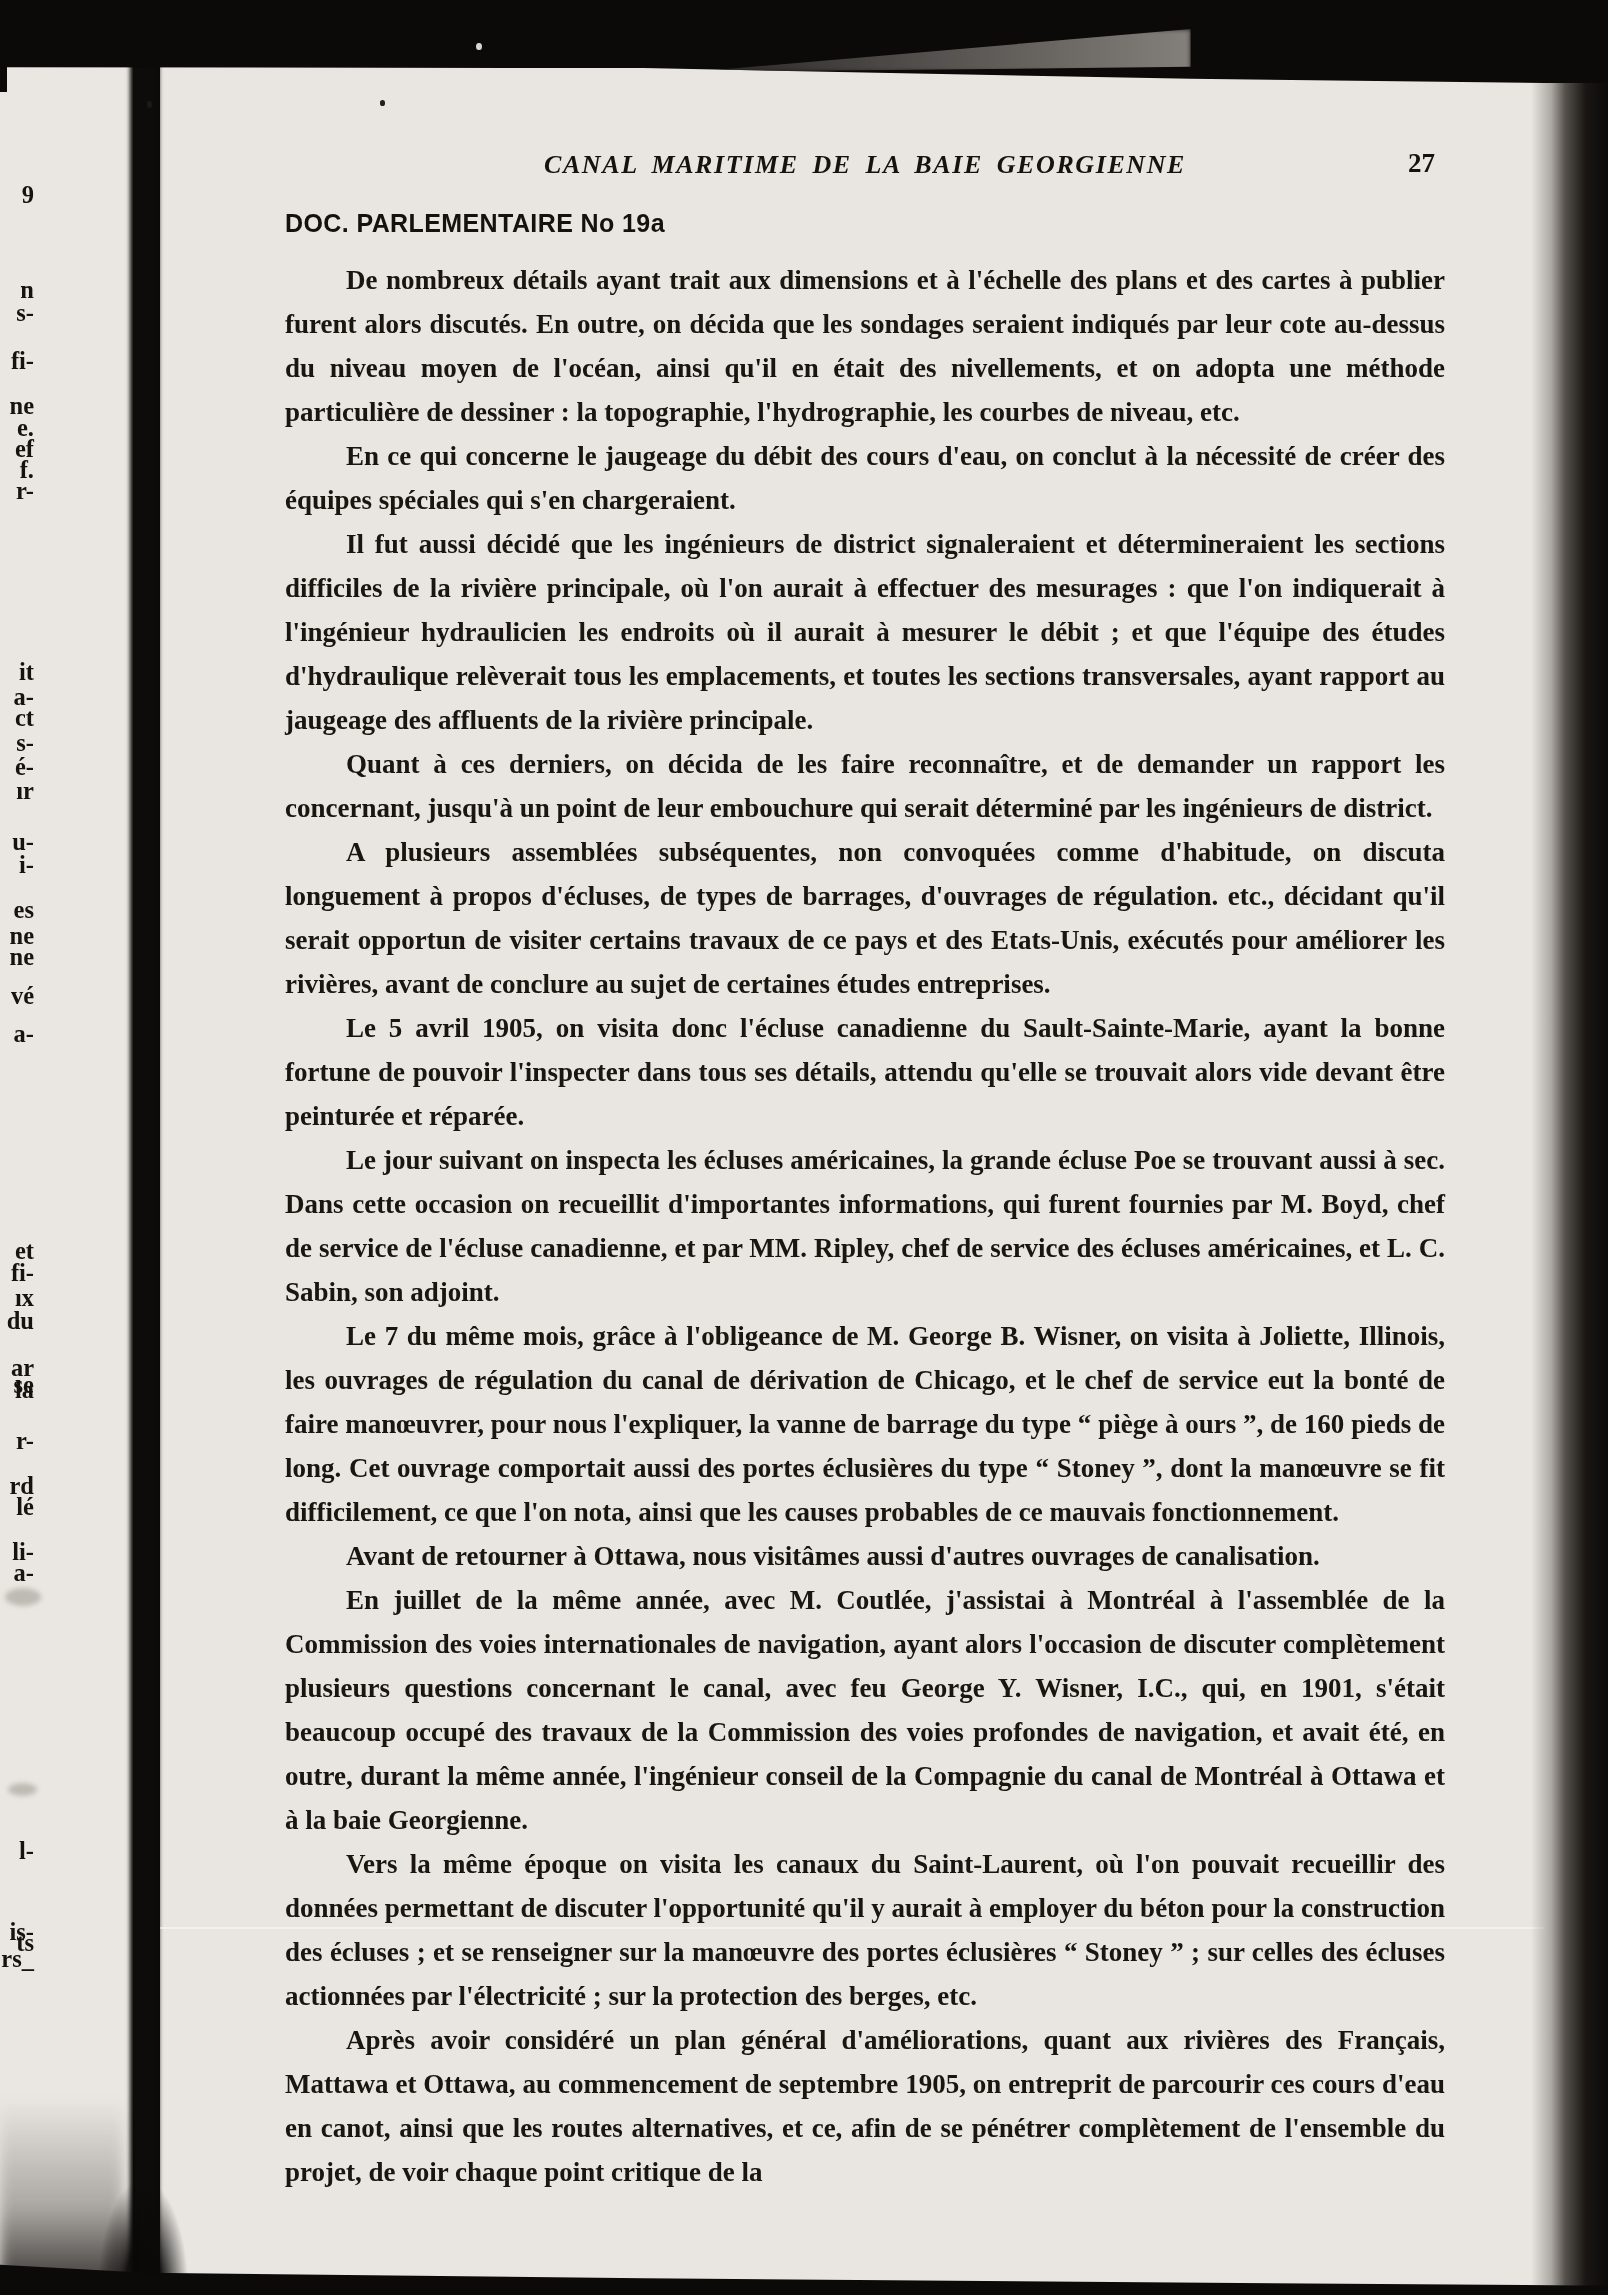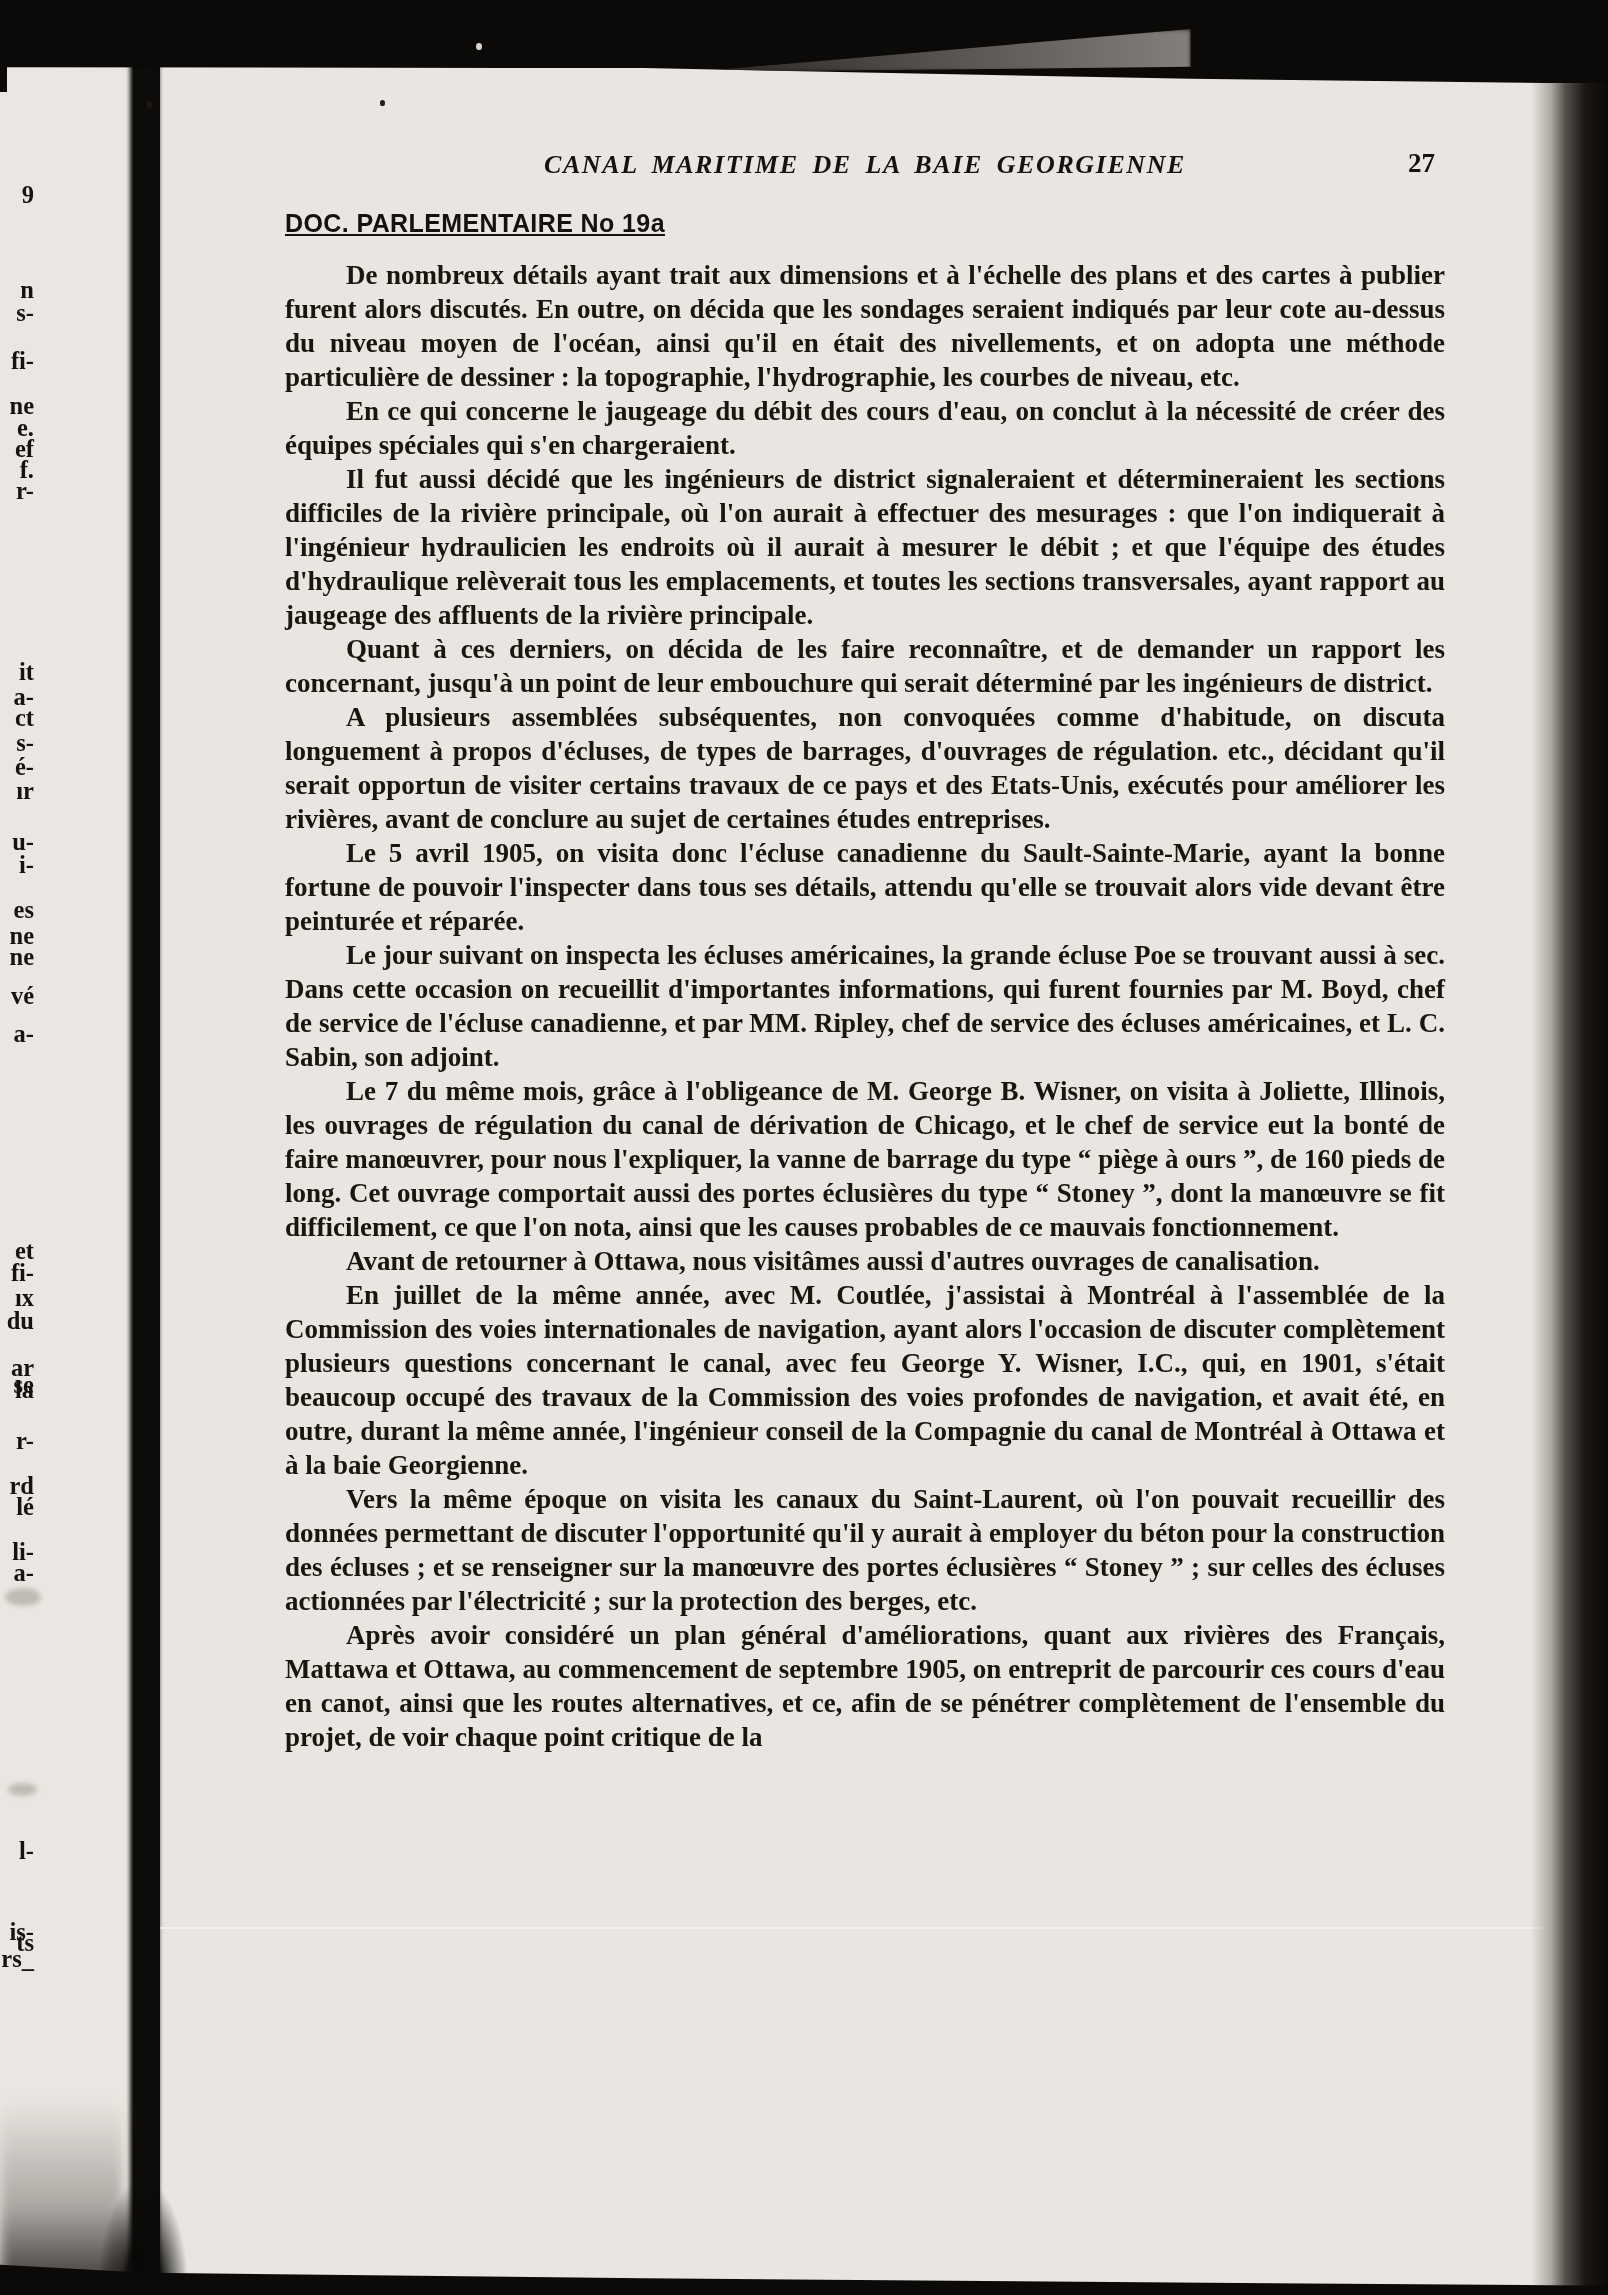--- a/index.html
+++ b/index.html
@@ -46,22 +46,22 @@
   .fragment{position:absolute;right:99px;transform:translateY(-50%);line-height:1;
           font-weight:bold;font-size:24.5px;color:#17120d;white-space:nowrap;z-index:1;}
 
   
   .running-header{position:absolute;left:125px;top:150px;width:1160px;height:34px;}
   .header-title{display:block;text-align:center;font-style:italic;font-weight:bold;font-size:26px;
           letter-spacing:1.6px;word-spacing:5.7px;color:#17120d;}
   .page-number{position:absolute;right:10px;top:-1.6px;font-weight:bold;font-size:27px;color:#15110c;
           font-style:normal;}
   .doc-label{position:absolute;left:125px;top:209px;font-family:"Liberation Sans",sans-serif;
-          font-weight:bold;font-size:25px;letter-spacing:0.4px;color:#15110c;text-decoration:underline;}
-  .body-text{position:absolute;left:125px;top:258px;width:1160px;font-size:27px;line-height:34px;
+          font-weight:bold;font-size:25px;letter-spacing:0.4px;color:#15110c;}
+  .body-text{position:absolute;left:125px;top:258px;width:1160px;font-size:27px;line-height:44px;
           font-weight:bold;color:#1b1510;text-align:justify;}
   .body-text p{margin:0;text-indent:61px;}
 </style>
 </head>
 <body>
 
 <div class="scan">
 
   <div class="paper-left">
       <div class="fragment" style="top: 195px;">9</div>

